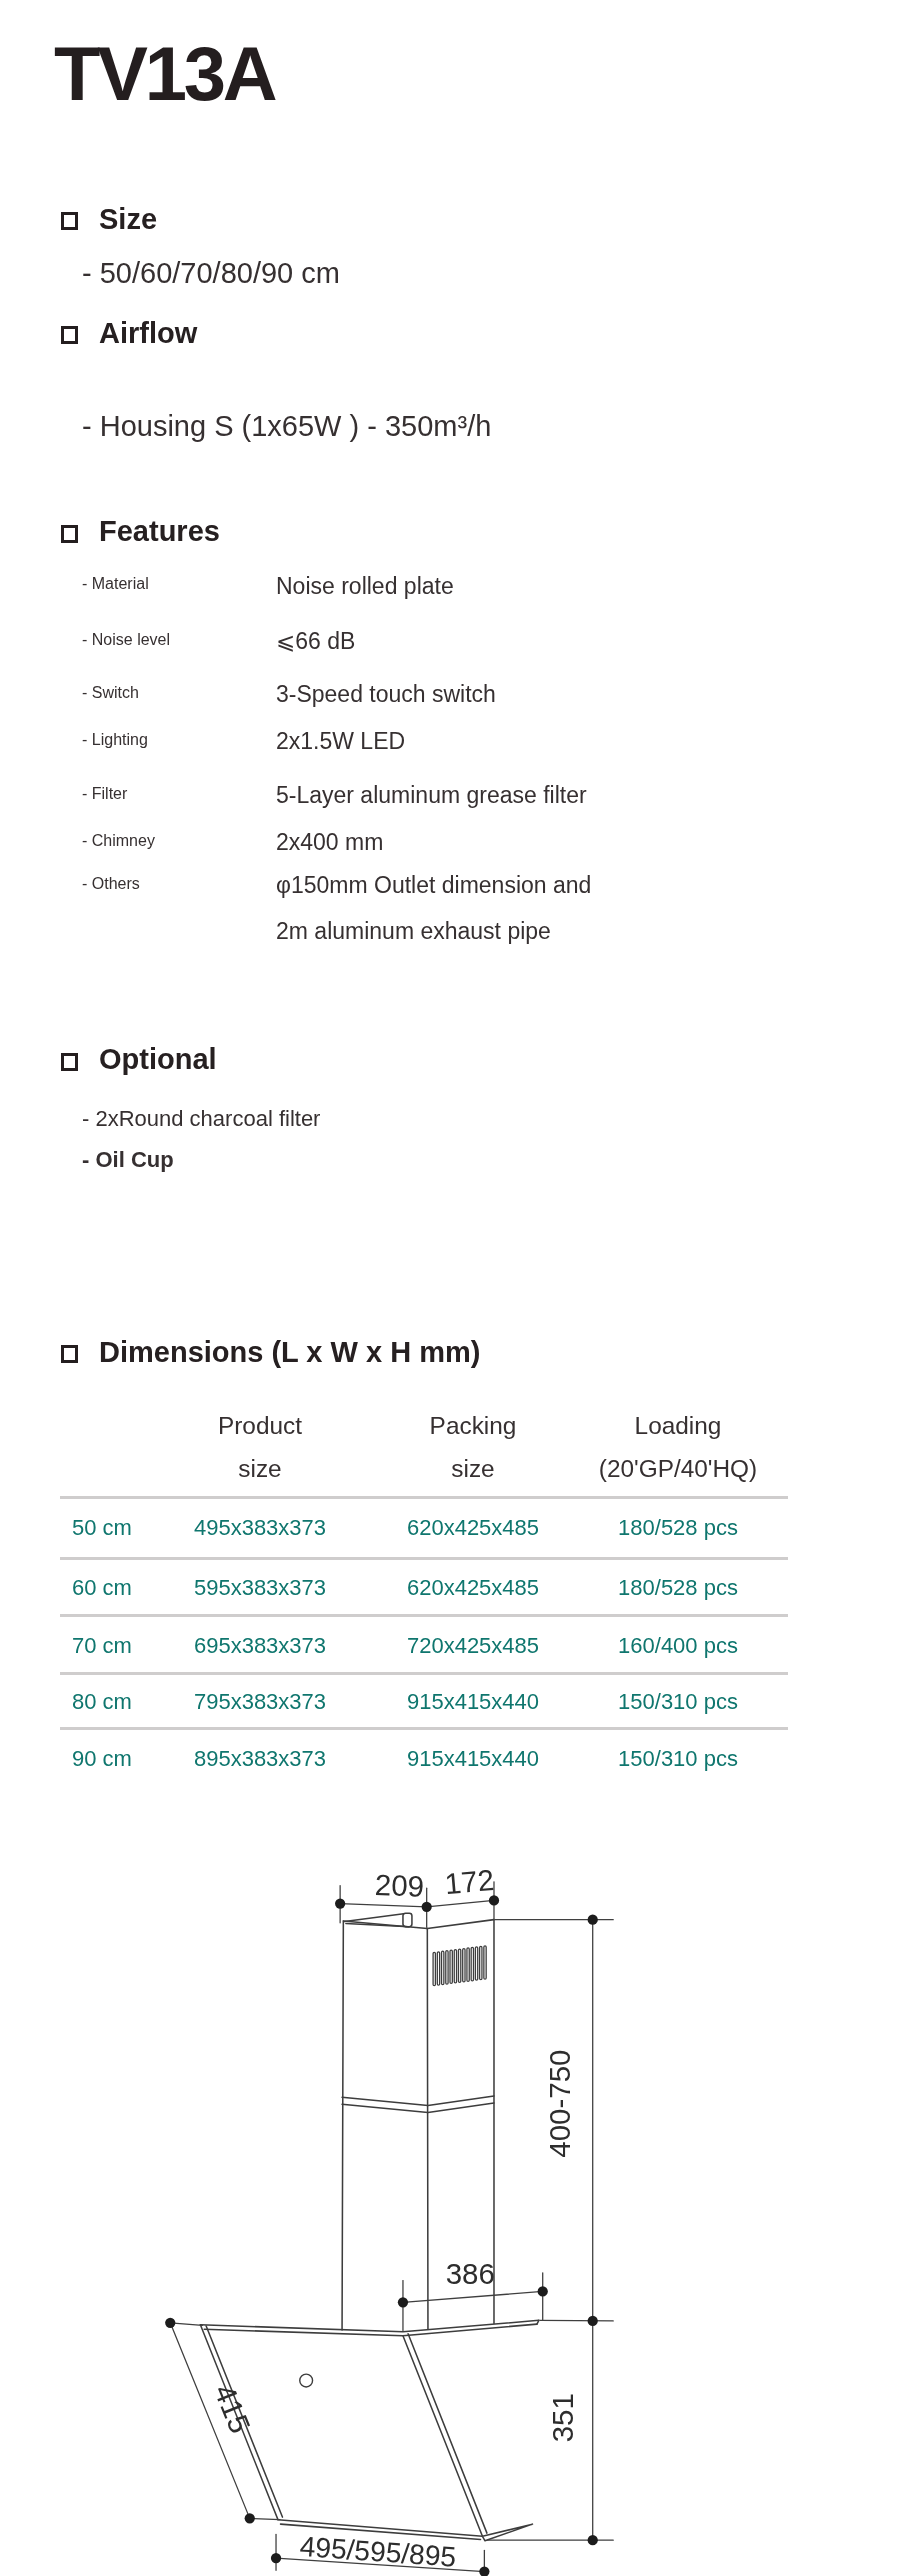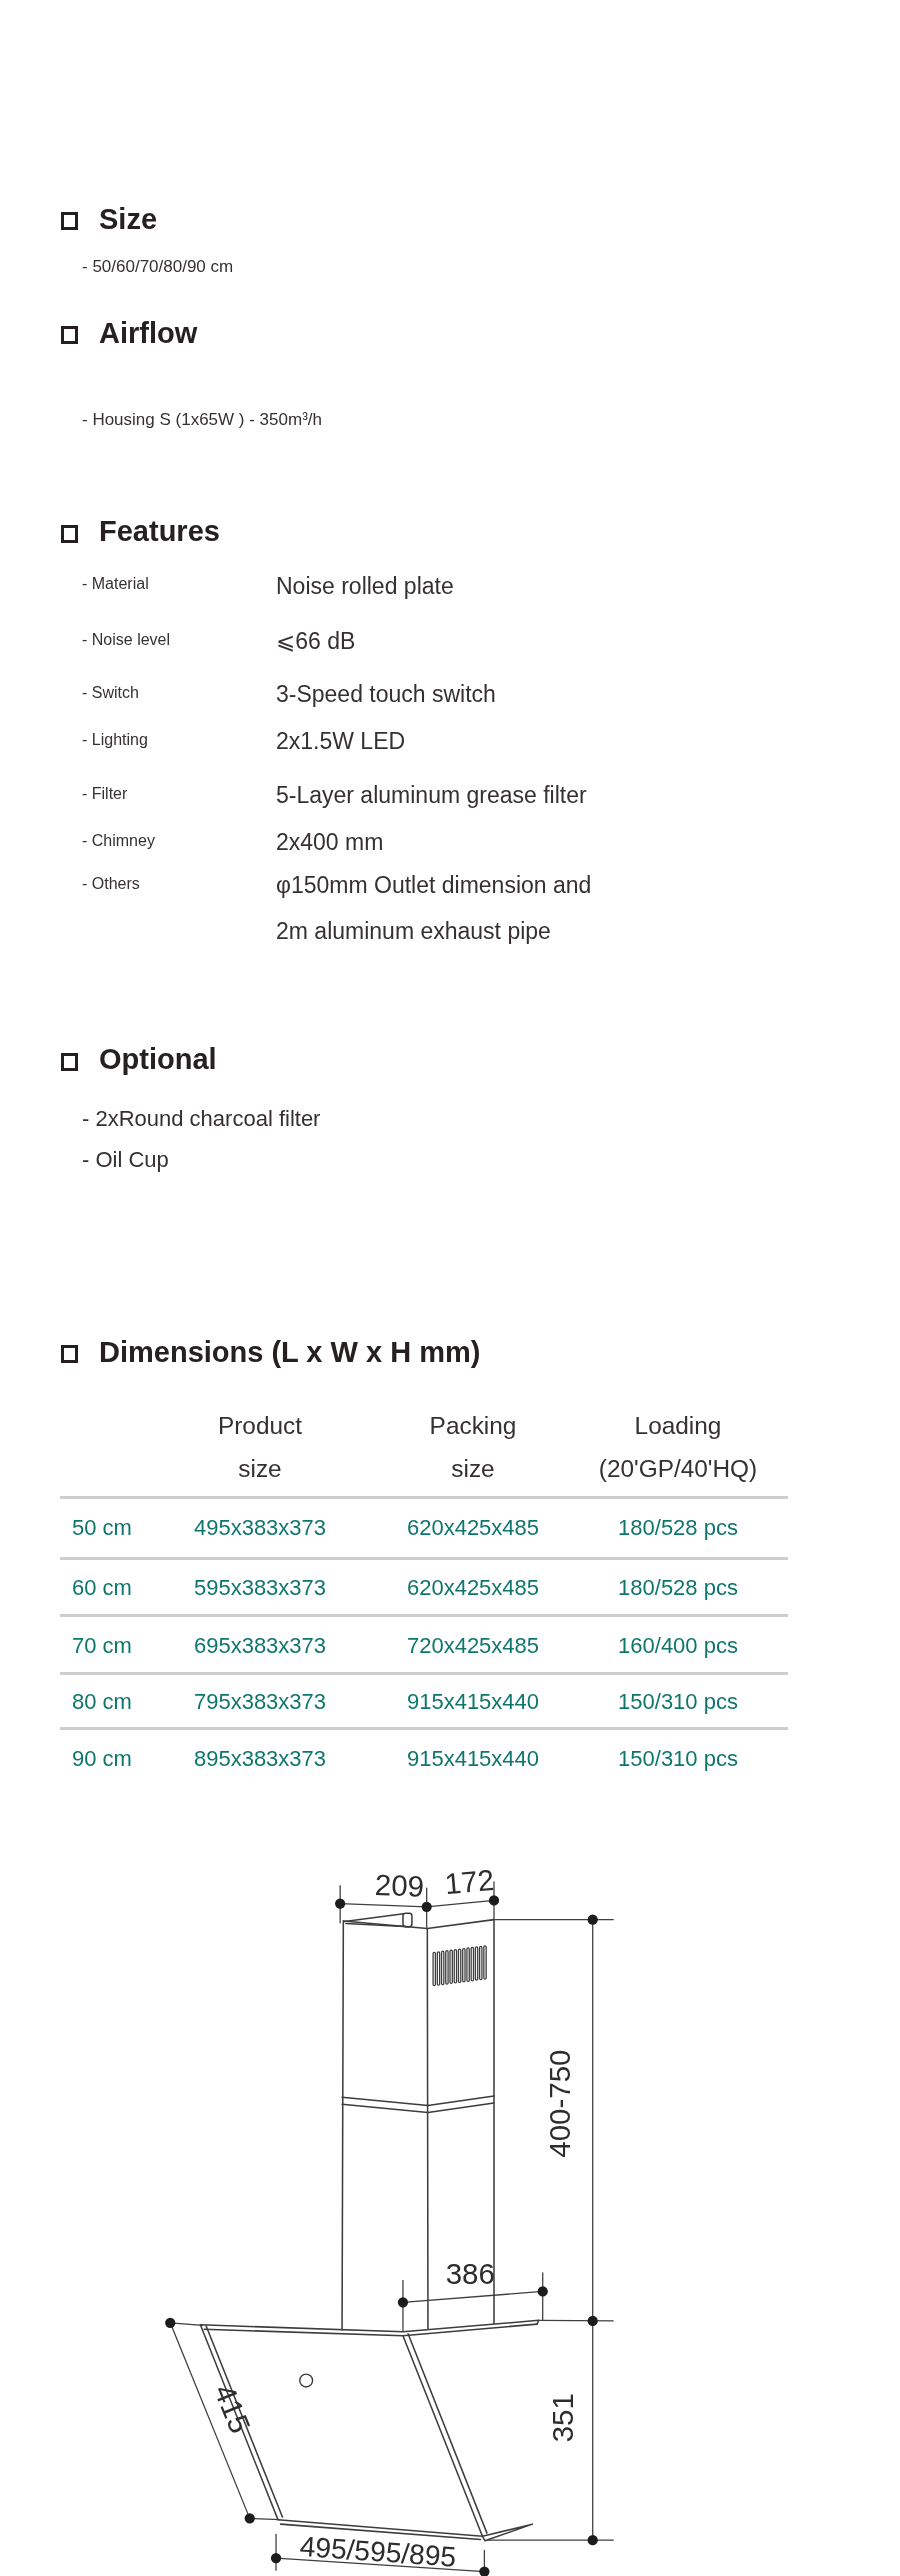--- a/index.html
+++ b/index.html
@@ -11,21 +11,21 @@
   .title{
     font-size:76px;font-weight:700;letter-spacing:-3.2px;color:#241e1f;line-height:1;
   }
   .bullet{
     position:absolute;width:11px;height:12.2px;border:3.2px solid #241e1f;background:#fff;
   }
   .sec-header{
     position:absolute;font-size:29px;font-weight:700;color:#262021;line-height:1;letter-spacing:0px;white-space:nowrap;
   }
   .item{
-    position:absolute;font-size:17px;color:#363031;line-height:1.15;white-space:nowrap;
+    position:absolute;font-size:29px;color:#363031;line-height:1.15;white-space:nowrap;
   }
   .feat-label{
     position:absolute;left:82px;font-size:16px;color:#363031;white-space:nowrap;
   }
   .feat-value{
     position:absolute;left:276px;font-size:23px;color:#363031;white-space:nowrap;
   }
   .tbl-h{
     position:absolute;font-size:24.4px;color:#363031;text-align:center;line-height:1.0;white-space:nowrap;transform:translateX(-50%);
   }
@@ -36,20 +36,21 @@
   .rule{
     position:absolute;left:60px;width:728px;height:2.6px;background:#cfcdcd;
   }
   svg text{font-family:"Liberation Sans", sans-serif;}
 </style>
 </head>
 <body>
 
 <div class="page">
 
+  <div class="abs title" style="left:54px;top:36px;">TV13A</div>
 
   <span class="bullet" style="left:61px;top:212px;"></span>
   <div class="sec-header" style="left:99px;top:205px;">Size</div>
   <div class="item" style="left:82px;top:257px;">- 50/60/70/80/90 cm</div>
 
   <span class="bullet" style="left:61px;top:326px;"></span>
   <div class="sec-header" style="left:99px;top:319px;">Airflow</div>
   <div class="item" style="left:82px;top:410px;">- Housing S (1x65W ) - 350m³/h</div>
 
   <span class="bullet" style="left:61px;top:525px;"></span>
@@ -73,21 +74,21 @@
   <div class="feat-label" style="top:832px;">- Chimney</div>
   <div class="feat-value" style="top:829px;">2x400 mm</div>
 
   <div class="feat-label" style="top:875px;">- Others</div>
   <div class="feat-value" style="top:872px;">φ150mm Outlet dimension and</div>
   <div class="feat-value" style="top:918px;">2m aluminum exhaust pipe</div>
 
   <span class="bullet" style="left:61px;top:1053px;"></span>
   <div class="sec-header" style="left:99px;top:1045px;">Optional</div>
   <div class="item" style="left:82px;top:1106px;font-size:22px;">- 2xRound charcoal filter</div>
-  <div class="item" style="left:82px;top:1147px;font-size:22px;">- Oil Cup</div>
+  <div class="item" style="left:82px;top:1147px;font-size:22px;font-weight:bold;">- Oil Cup</div>
 
   <span class="bullet" style="left:61px;top:1345px;"></span>
   <div class="sec-header" style="left:99px;top:1338px;">Dimensions (L x W x H mm)</div>
 
   <div class="tbl-h" style="left:260px;top:1414px;">Product</div>
   <div class="tbl-h" style="left:260px;top:1457px;">size</div>
   <div class="tbl-h" style="left:473px;top:1414px;">Packing</div>
   <div class="tbl-h" style="left:473px;top:1457px;">size</div>
   <div class="tbl-h" style="left:678px;top:1414px;">Loading</div>
   <div class="tbl-h" style="left:678px;top:1457px;">(20'GP/40'HQ)</div>

